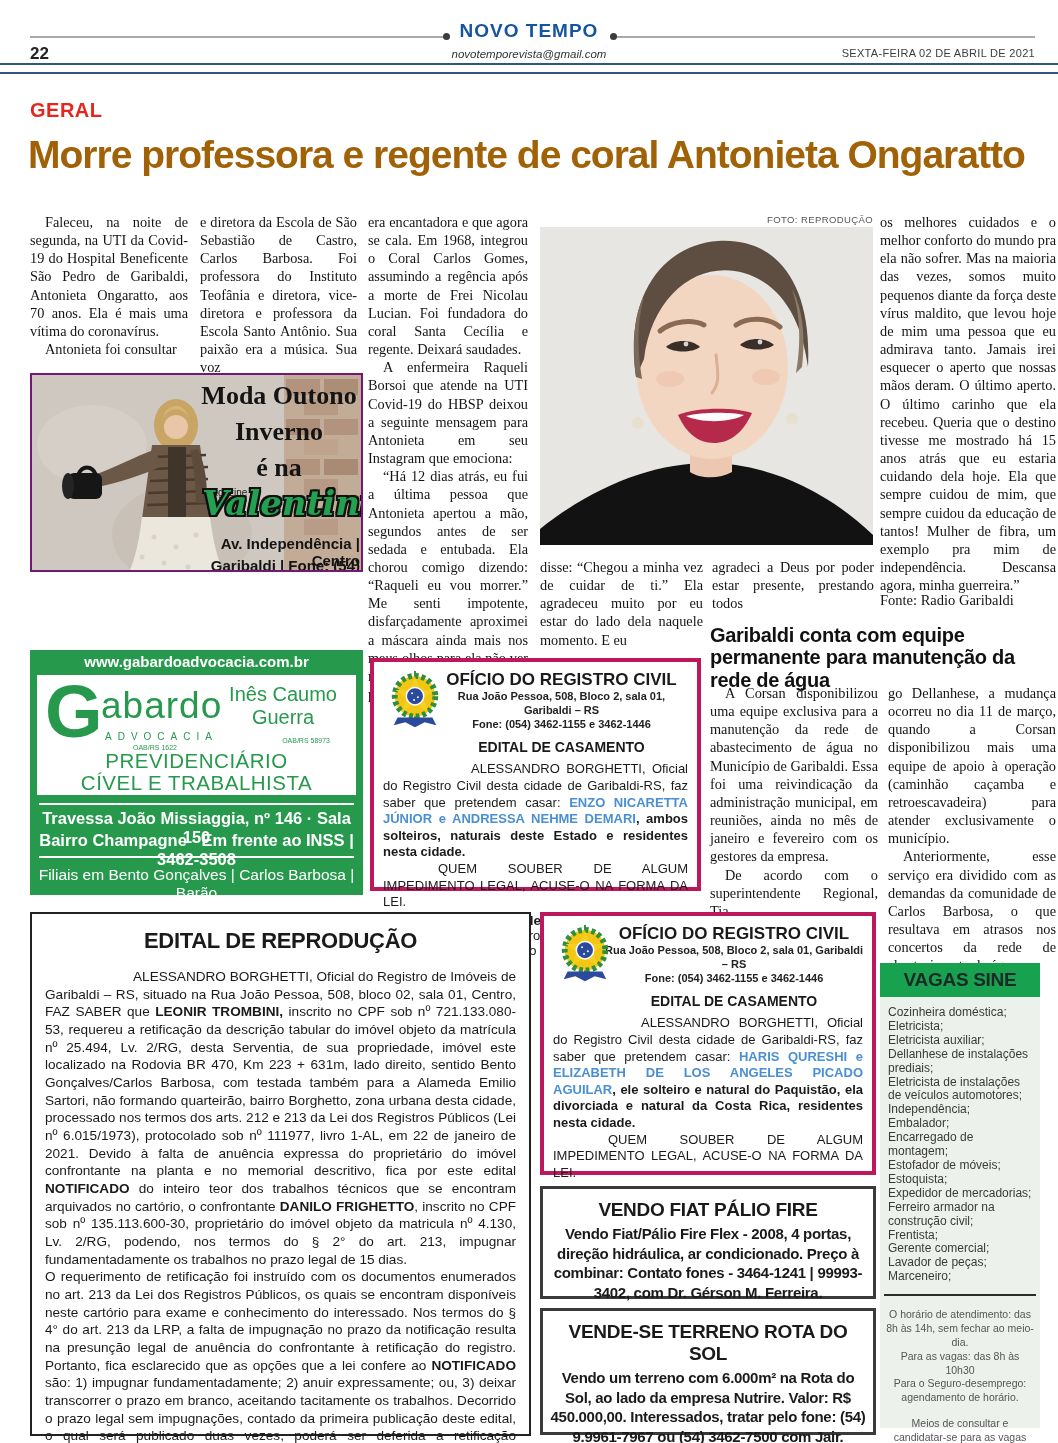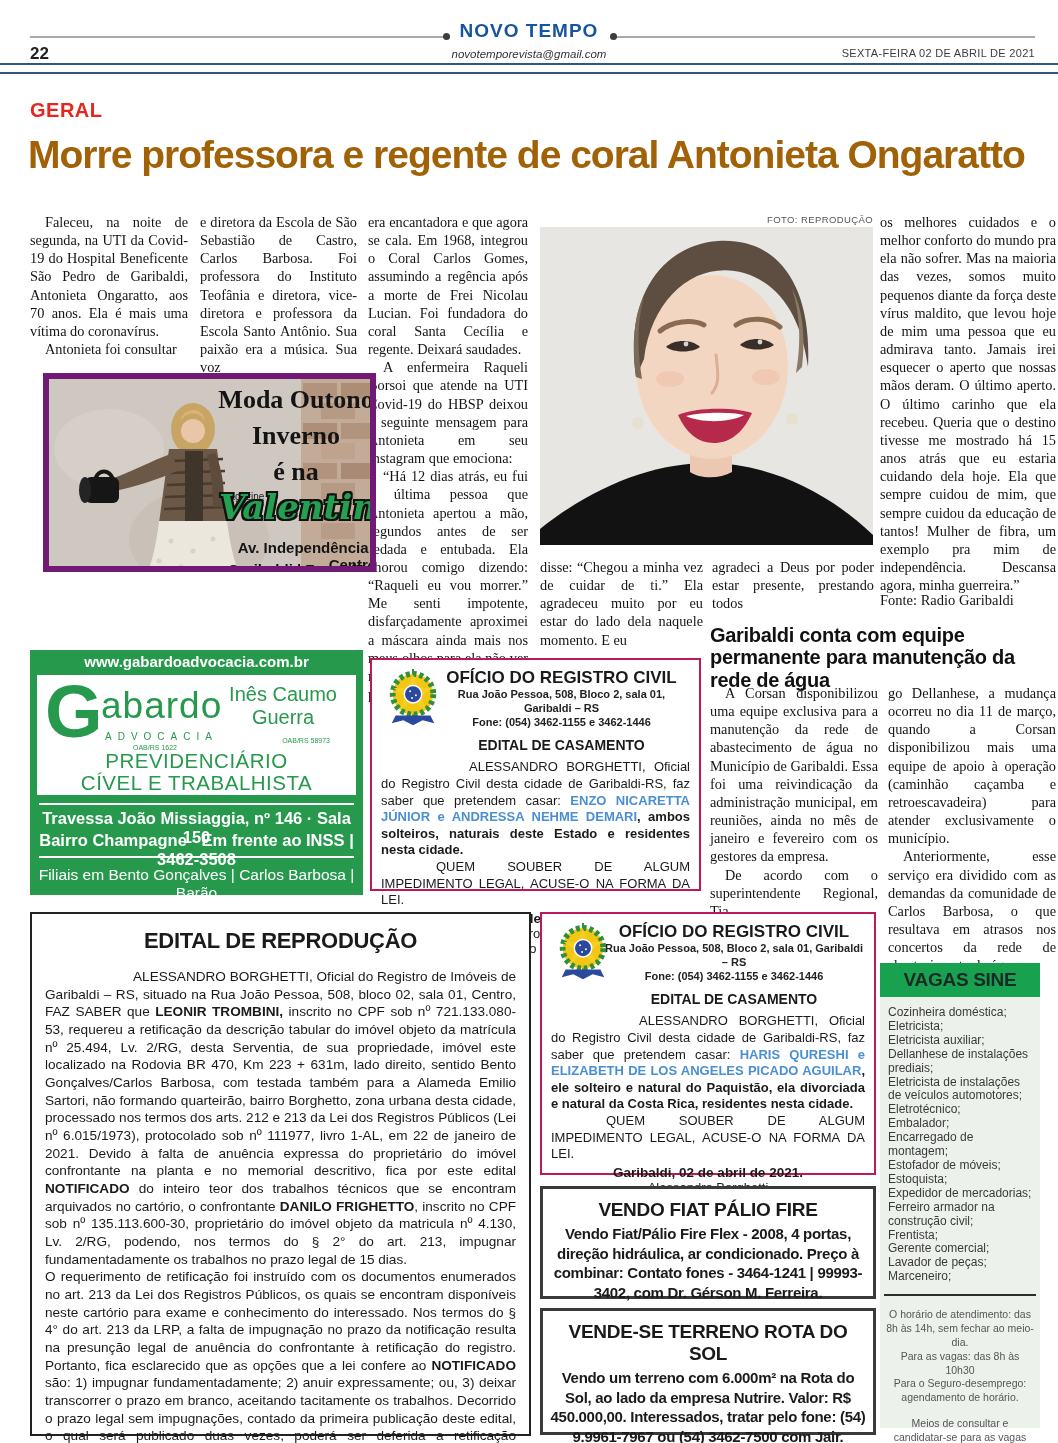--- a/index.html
+++ b/index.html
@@ -35,22 +35,22 @@
   .serif p.ind{text-indent:15px;}
   .photo-credit{position:absolute;top:214px;left:540px;width:333px;text-align:right;
                 font-size:9.5px;letter-spacing:.4px;color:#555;}
   .source-line{position:absolute;top:592px;left:880px;width:176px;text-align:left;
                font-family:"Liberation Serif",serif;font-size:14.5px;color:#141414;}
 
   
   .photo-frame{position:absolute;top:227px;left:540px;width:333px;height:318px;overflow:hidden;background:#e9e7e5;}
 
   
-  .valentini{position:absolute;top:373px;left:43px;width:333px;height:199px;
-             border:6px solid #701a75;box-sizing:border-box;overflow:hidden;background:#cfc8c1;}
+  .valentini{position:absolute;top:373px;left:30px;width:333px;height:199px;
+             border:2px solid #701a75;box-sizing:border-box;overflow:hidden;background:#cfc8c1;}
   .val-text{position:absolute;text-align:center;font-family:"Liberation Serif",serif;
             font-weight:bold;color:#141414;}
   .val-brand{position:absolute;font-family:"DejaVu Serif",serif;font-style:italic;font-weight:bold;
              color:#23a050;text-shadow:-2px 0 0 #111,2px 0 0 #111,0 -2px 0 #111,0 2px 0 #111,
              -2px -2px 0 #111,2px 2px 0 #111,-2px 2px 0 #111,2px -2px 0 #111;}
   .val-mag{position:absolute;font-size:10px;font-weight:normal;color:#222;font-family:"Liberation Sans",sans-serif;}
   .val-addr{position:absolute;text-align:right;font-weight:bold;font-size:15px;color:#141414;
             font-family:"Liberation Sans",sans-serif;}
 
   
@@ -65,21 +65,21 @@
   .gab-oab{position:absolute;top:69px;left:96px;font-size:7px;color:#27994d;}
   .gab-partner{position:absolute;top:8px;right:8px;width:130px;text-align:center;font-size:20px;
                line-height:1.15;color:#27994d;}
   .gab-partner-oab{position:absolute;top:62px;right:26px;font-size:7px;color:#27994d;}
   .gab-area{position:absolute;left:0;width:100%;text-align:center;font-size:20.5px;color:#27994d;letter-spacing:.5px;}
   .gab-rule{position:absolute;left:9px;right:9px;height:2px;background:#fff;}
   .gab-addr{position:absolute;left:0;width:100%;text-align:center;color:#fff;font-weight:bold;font-size:16.5px;}
   .gab-branches{position:absolute;left:0;width:100%;text-align:center;color:#fff;font-size:15.5px;}
 
   
-  .edital-box{position:absolute;background:#fff;border:2px solid #be185d;box-sizing:border-box;padding:6px 9px;}
+  .edital-box{position:absolute;background:#fff;border:4px solid #be185d;box-sizing:border-box;padding:6px 9px;}
   .cas-title{text-align:center;font-weight:bold;font-size:17px;margin:2px 0 0 52px;}
   .cas-addr{text-align:center;font-weight:bold;font-size:11px;margin-left:52px;line-height:1.25;color:#222;}
   .cas-sub{text-align:center;font-weight:bold;font-size:14px;margin:8px 0 6px 52px;}
   .cas-body{font-size:13px;line-height:1.28;text-align:justify;margin:0;text-indent:88px;}
   .cas-body .blue-names{color:#4a8fd3;font-weight:bold;}
   .cas-body b{font-weight:bold;}
   .cas-imped{font-size:13px;line-height:1.28;text-align:justify;margin:0;text-indent:55px;}
   .cas-date{text-align:center;font-weight:bold;font-size:13.5px;margin:2px 0 0 0;}
   .cas-sign{text-align:center;font-size:13px;margin:0;}
   .arms{position:absolute;top:8px;left:12px;width:58px;height:64px;}
@@ -332,21 +332,21 @@
   </div>
 
   <div class="sine">
     <div class="sine-header">VAGAS SINE</div>
     <div class="sine-jobs">
       <div>Cozinheira doméstica;</div>
       <div>Eletricista;</div>
       <div>Eletricista auxiliar;</div>
       <div>Dellanhese de instalações prediais;</div>
       <div>Eletricista de instalações de veículos automotores;</div>
-      <div>Eletrotécnico;</div>
+      <div>Independência;</div>
       <div>Embalador;</div>
       <div>Encarregado de montagem;</div>
       <div>Estofador de móveis;</div>
       <div>Estoquista;</div>
       <div>Expedidor de mercadorias;</div>
       <div>Ferreiro armador na construção civil;</div>
       <div>Frentista;</div>
       <div>Gerente comercial;</div>
       <div>Lavador de peças;</div>
       <div>Marceneiro;</div>

